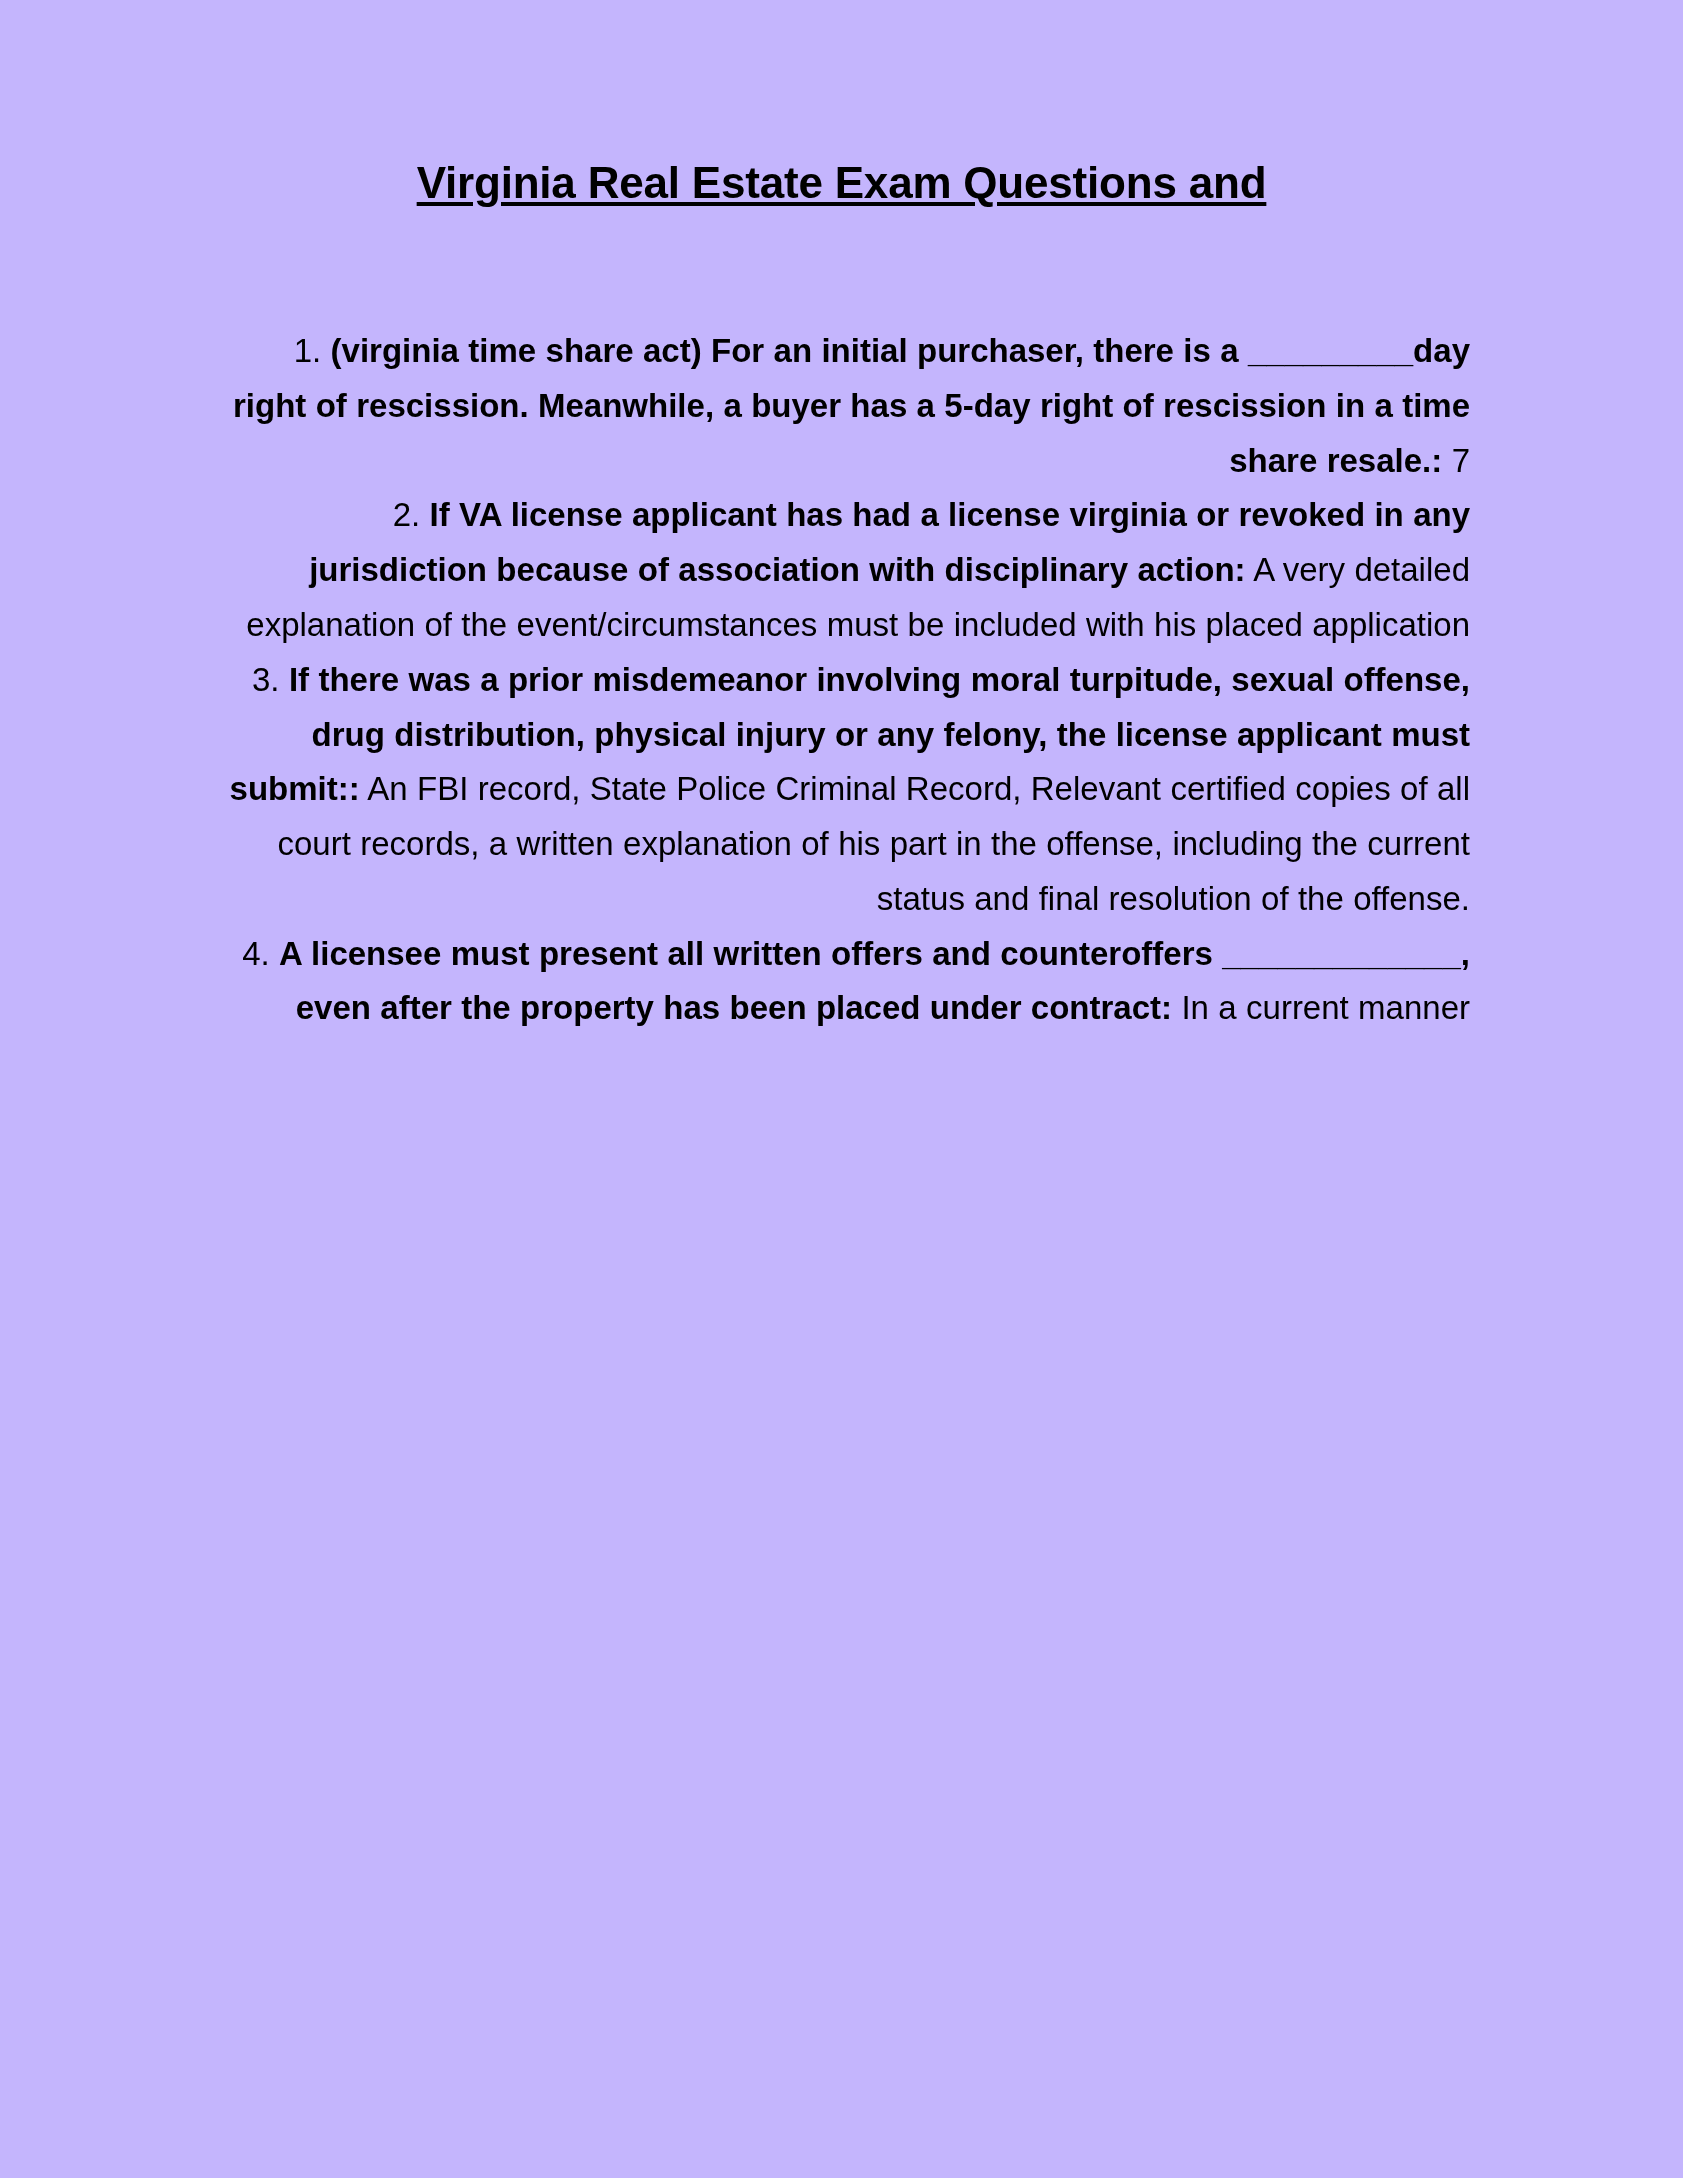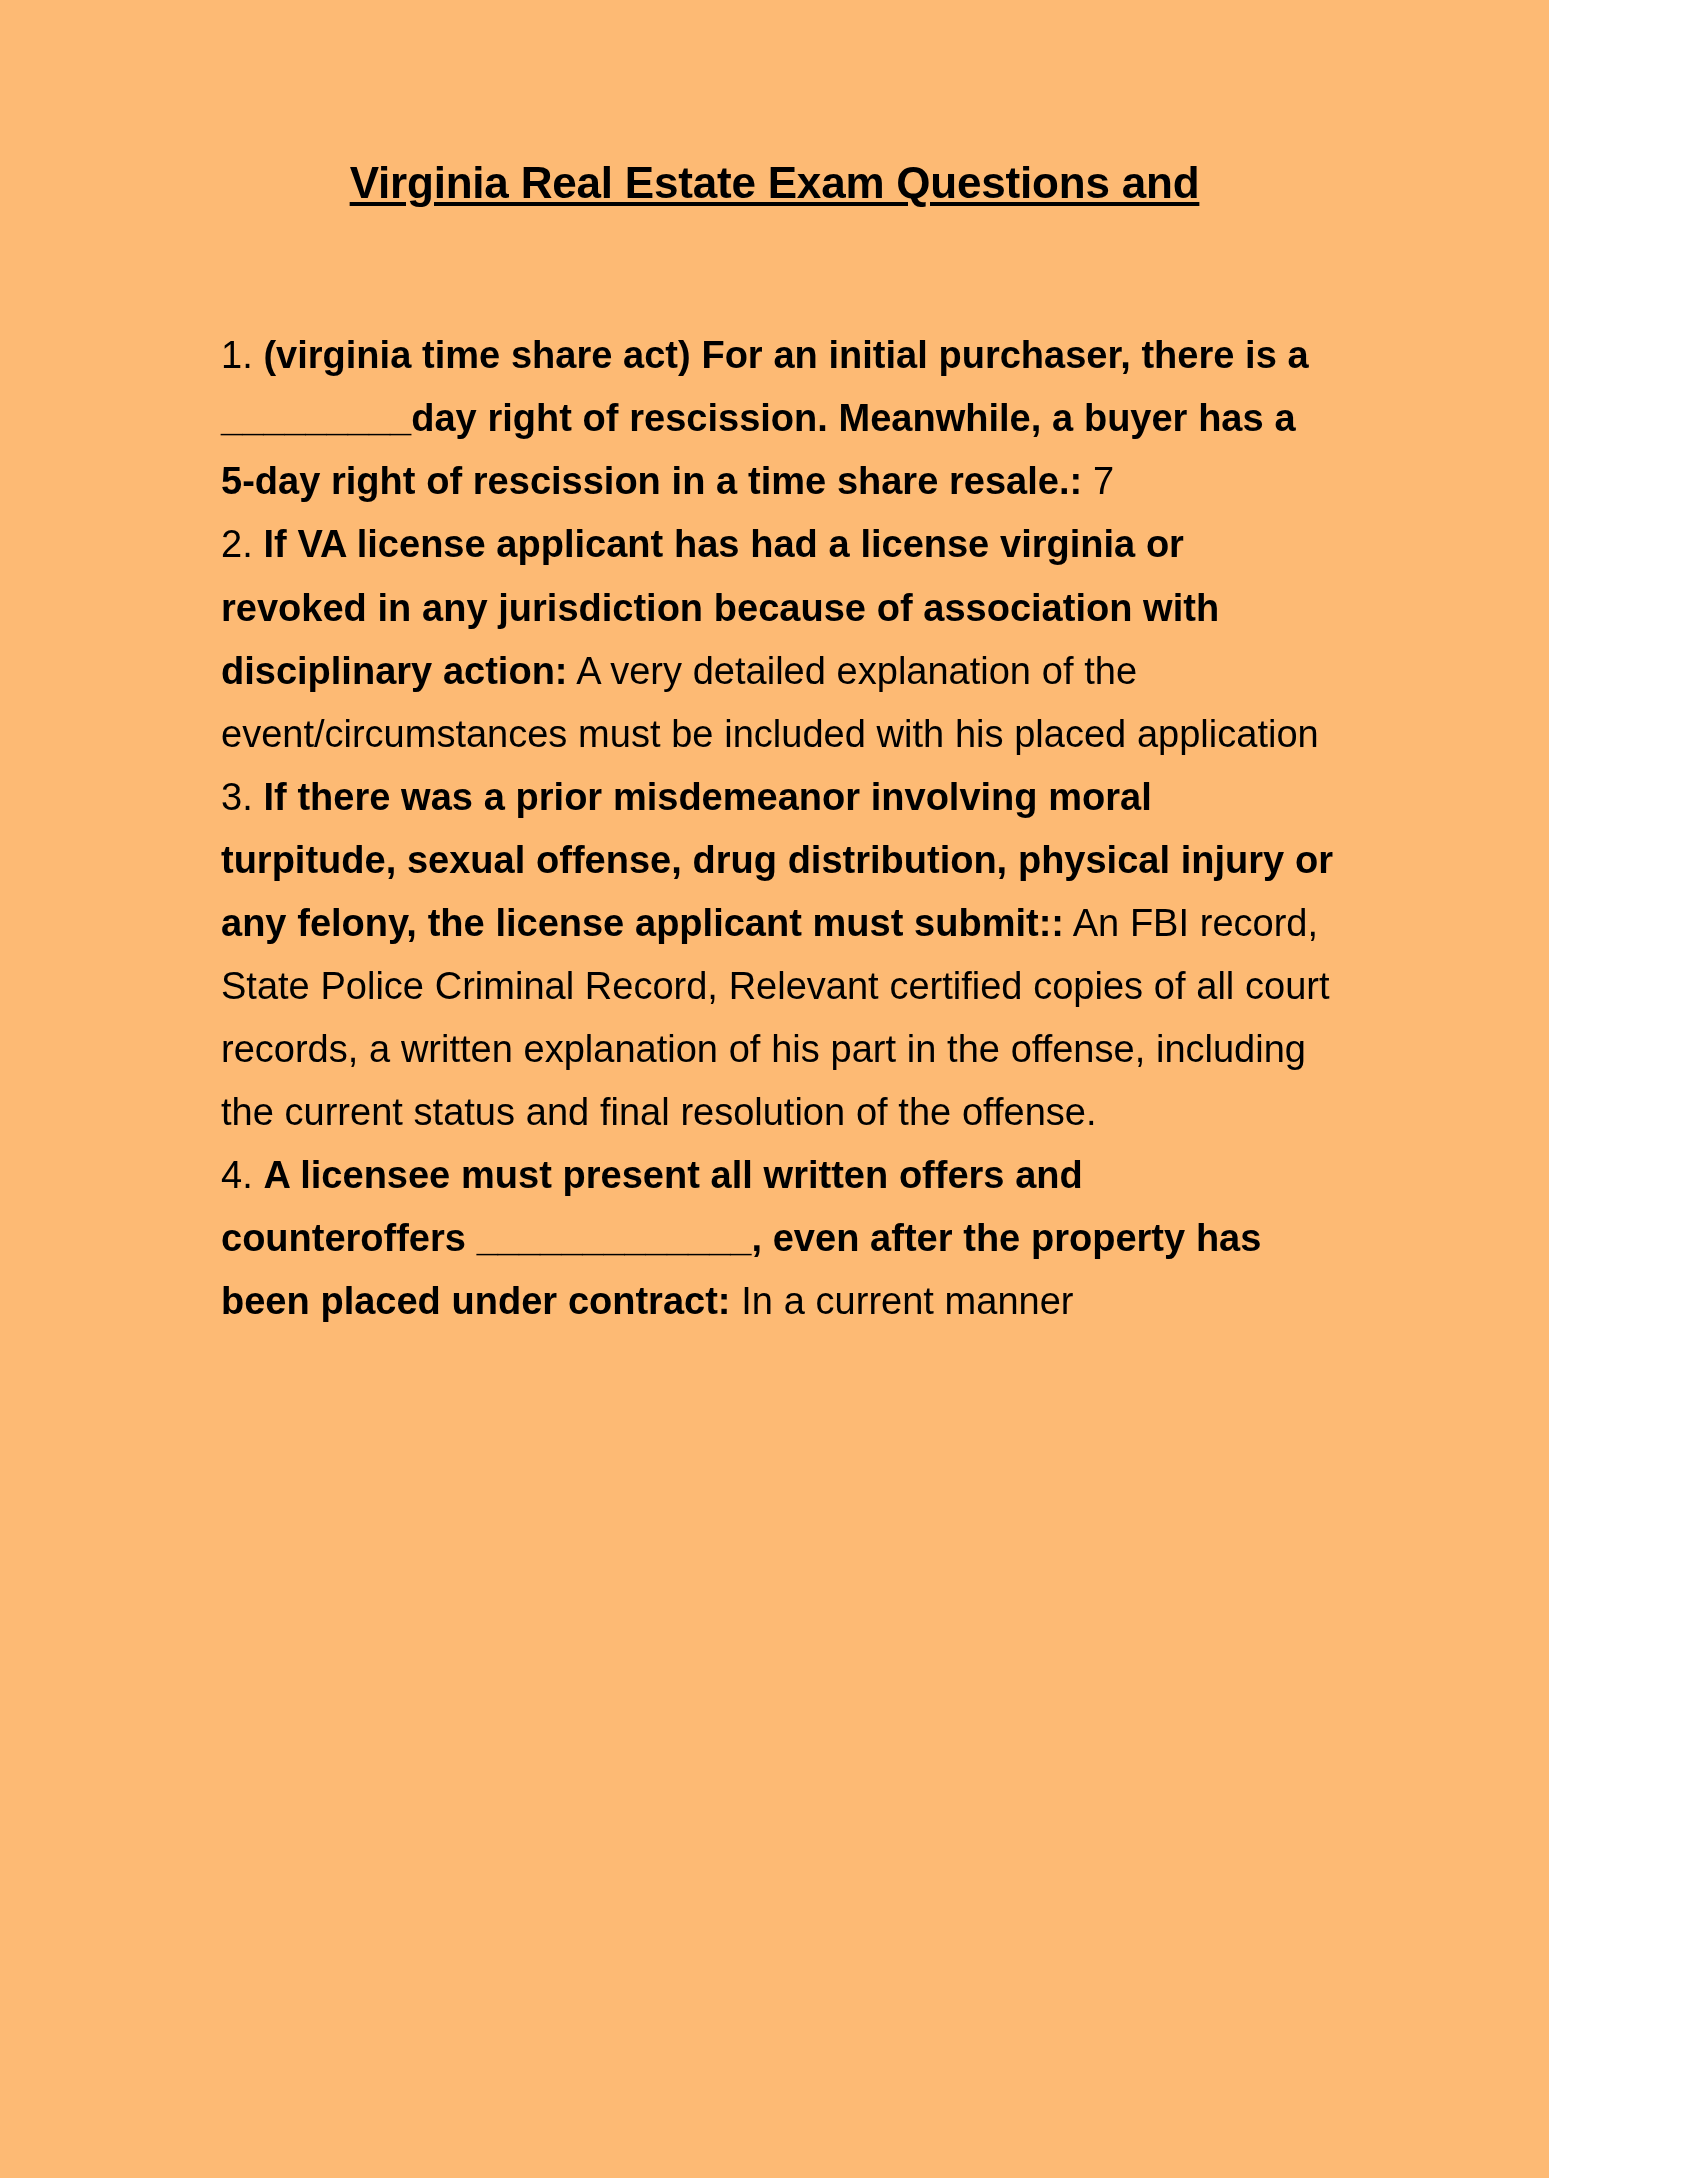--- a/index.html
+++ b/index.html
@@ -9,23 +9,23 @@
   }
   body {
     width: 1683px;
     height: 2178px;
     font-family: "Liberation Sans", sans-serif;
     color: #000000;
     -webkit-font-smoothing: antialiased;
   }
   .page {
     position: relative;
-    width: 1549px;
+    width: 1683px;
     height: 2178px;
-    background: #fdba74;
+    background: #c4b5fd;
     box-sizing: border-box;
     padding: 149px 213px 0 213px;
   }
   .doc-title {
     font-size: 44px;
     font-weight: bold;
     text-align: center;
     line-height: 1.55;
     margin: 0 0 0 0;
     letter-spacing: -0.2px;
@@ -39,24 +39,24 @@
   }
   .spacer {
     height: 107px;
   }
   .qa-list {
     margin: 0;
     padding: 0;
     list-style: none;
   }
   .qa-item {
-    font-size: 38px;
+    font-size: 33px;
     line-height: 1.66;
-    margin: 0 0 0 8px;
-    text-align: left;
+    margin: 0 0 0 16px;
+    text-align: right;
     word-spacing: 0.2px;
   }
   .q-num {
     font-weight: normal;
   }
   .q-text {
     font-weight: bold;
   }
   .a-text {
     font-weight: normal;

